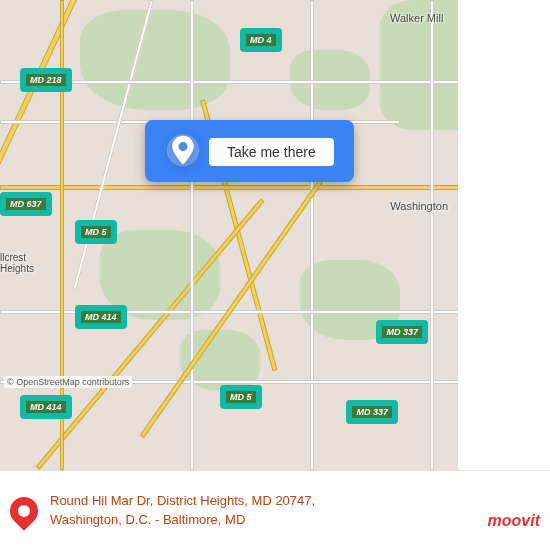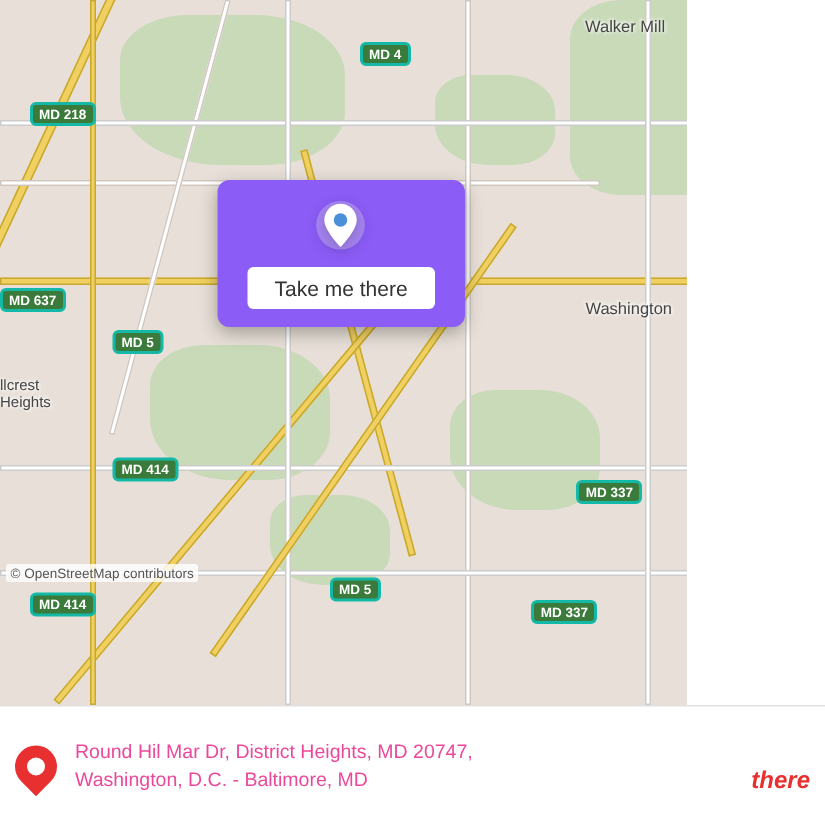--- a/index.html
+++ b/index.html
@@ -41,21 +41,22 @@
       font-size: 9px;
       font-weight: bold;
       padding: 1px 4px;
       color: white;
       z-index: 10;
       white-space: nowrap;
     }
 
     .shield-green {
       background: #3a7a3a;
-      border: 2px solid #14b8a6;
+      border: 6px solid #14b8a6;
+      font-style: italic;
     }
 
     
     .map-label {
       position: absolute;
       font-size: 10px;
       color: #444;
       font-weight: 500;
       white-space: nowrap;
       z-index: 5;
@@ -67,25 +68,24 @@
       position: absolute;
       top: 120px;
       left: 145px;
       display: flex;
       flex-direction: column;
       align-items: center;
       z-index: 20;
     }
 
     .overlay-box {
-      background: #8b5cf6;
+      background: #3b82f6;
       border-radius: 8px;
       padding: 14px 20px 12px 20px;
       display: flex;
-      flex-direction: column;
       align-items: center;
       gap: 8px;
       box-shadow: 0 4px 12px rgba(0,0,0,0.3);
     }
 
     .location-pin {
       width: 36px;
       height: 36px;
       display: flex;
       align-items: center;
@@ -132,21 +132,21 @@
       font-size: 9px;
       color: #555;
       z-index: 15;
       background: rgba(255,255,255,0.8);
       padding: 1px 3px;
       border-radius: 2px;
     }
 
     .address-text {
       font-size: 13px;
-      color: #ec4899;
+      color: #c2410c;
       font-weight: 400;
       line-height: 1.4;
     }
 
     .moovit-logo {
       position: absolute;
       right: 10px;
       bottom: 20px;
       display: flex;
       align-items: center;
@@ -389,15 +389,15 @@
   <div style="position:absolute;left:10px;top:50%;transform:translateY(-50%);">
     <div class="moovit-icon">
       <div class="moovit-icon-inner"></div>
     </div>
   </div>
 
   <div class="address-text">Round Hil Mar Dr, District Heights, MD 20747,</div>
   <div class="address-text">Washington, D.C. - Baltimore, MD</div>
 
   <div class="moovit-logo">
-    <span class="moovit-text">there</span>
+    <span class="moovit-text">moovit</span>
   </div>
 </div>
 
 </body></html>

